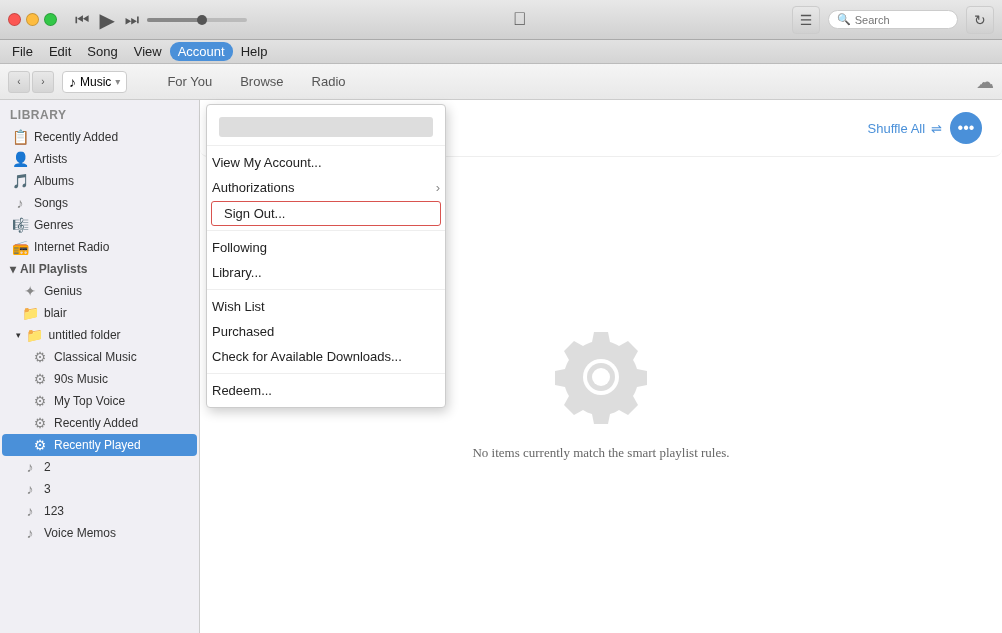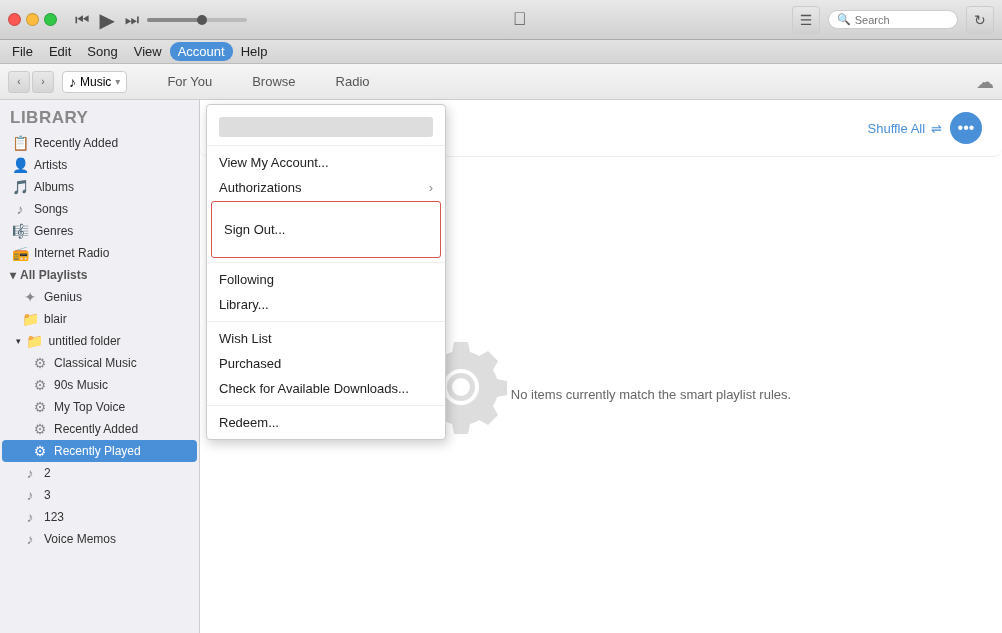--- a/index.html
+++ b/index.html
@@ -58,40 +58,40 @@
       height: 36px;
       display: flex;
       align-items: center;
       padding: 0 8px;
       border-bottom: 1px solid #ccc;
       gap: 8px;
     }
     .nav-arrows { display: flex; gap: 2px; }
     .nav-arrow { width: 22px; height: 22px; border: 1px solid #ccc; border-radius: 3px; background: linear-gradient(to bottom, #e8e8e8, #d5d5d5); display: flex; align-items: center; justify-content: center; cursor: pointer; font-size: 10px; color: #555; }
     .music-selector { display: flex; align-items: center; border: 1px solid #ccc; border-radius: 4px; background: white; padding: 2px 6px; font-size: 12px; cursor: pointer; gap: 4px; }
-    .nav-tabs { display: flex; margin-left: 20px; gap: 16px; }
+    .nav-tabs { display: flex; margin-left: 20px; gap: 4px; }
     .nav-tab { padding: 4px 12px; font-size: 13px; color: #555; cursor: pointer; border-radius: 4px; }
     .cloud-icon { margin-left: auto; color: #888; font-size: 18px; }
 
     
     .main-layout {
       display: flex;
       height: calc(633px - 40px - 24px - 36px);
     }
 
     
     .sidebar {
       width: 200px;
       background: #f0eff4;
       border-right: 1px solid #ccc;
       overflow-y: auto;
       flex-shrink: 0;
     }
     .sidebar-section-header {
-      font-size: 17px;
+      font-size: 12px;
       font-weight: 600;
       color: #888;
       padding: 8px 10px 4px 10px;
       text-transform: uppercase;
       letter-spacing: 0.5px;
     }
     .sidebar-item {
       display: flex;
       align-items: center;
       padding: 3px 10px;
@@ -143,24 +143,25 @@
       color: #4a90d9; font-size: 13px; cursor: pointer;
     }
     .more-btn {
       width: 32px; height: 32px; background: #4a90d9; border-radius: 50%;
       display: flex; align-items: center; justify-content: center;
       color: white; font-size: 16px; cursor: pointer;
     }
     .content-empty {
       flex: 1;
       display: flex;
-      flex-direction: row;
+      flex-direction: column;
       align-items: center;
       justify-content: center;
       color: #888;
+      font-family: Liberation Serif, serif;
     }
     .gear-svg { margin-bottom: 16px; }
     .empty-text { font-size: 13px; color: #666; text-align: center; line-height: 1.6; }
     .account-dropdown {
       position: absolute;
       top: 64px;
       left: 206px;
       width: 240px;
       background: white;
       border: 1px solid #ccc;
@@ -179,29 +180,29 @@
       color: #888;
       background: #f0f0f0;
       padding: 2px 6px;
       border-radius: 3px;
       display: inline-block;
     }
     .dropdown-item {
       display: flex;
       align-items: center;
       justify-content: space-between;
-      padding: 5px 12px;
+      padding: 5px 5px;
       font-size: 13px;
       color: #222;
       cursor: pointer;
     }
     .dropdown-item.highlighted {
       border: 1.5px solid #d9534f;
       margin: 1px 4px;
-      padding: 20px 12px;
+      padding: 4px 12px;
       border-radius: 3px;
     }
     .dropdown-separator { height: 1px; background: #eee; margin: 4px 0; }
     .dropdown-arrow { color: #888; }
   </style>
 </head>
 <body>
 
 <div class="title-bar">
   <div style="display:flex;align-items:center;gap:8px;">

